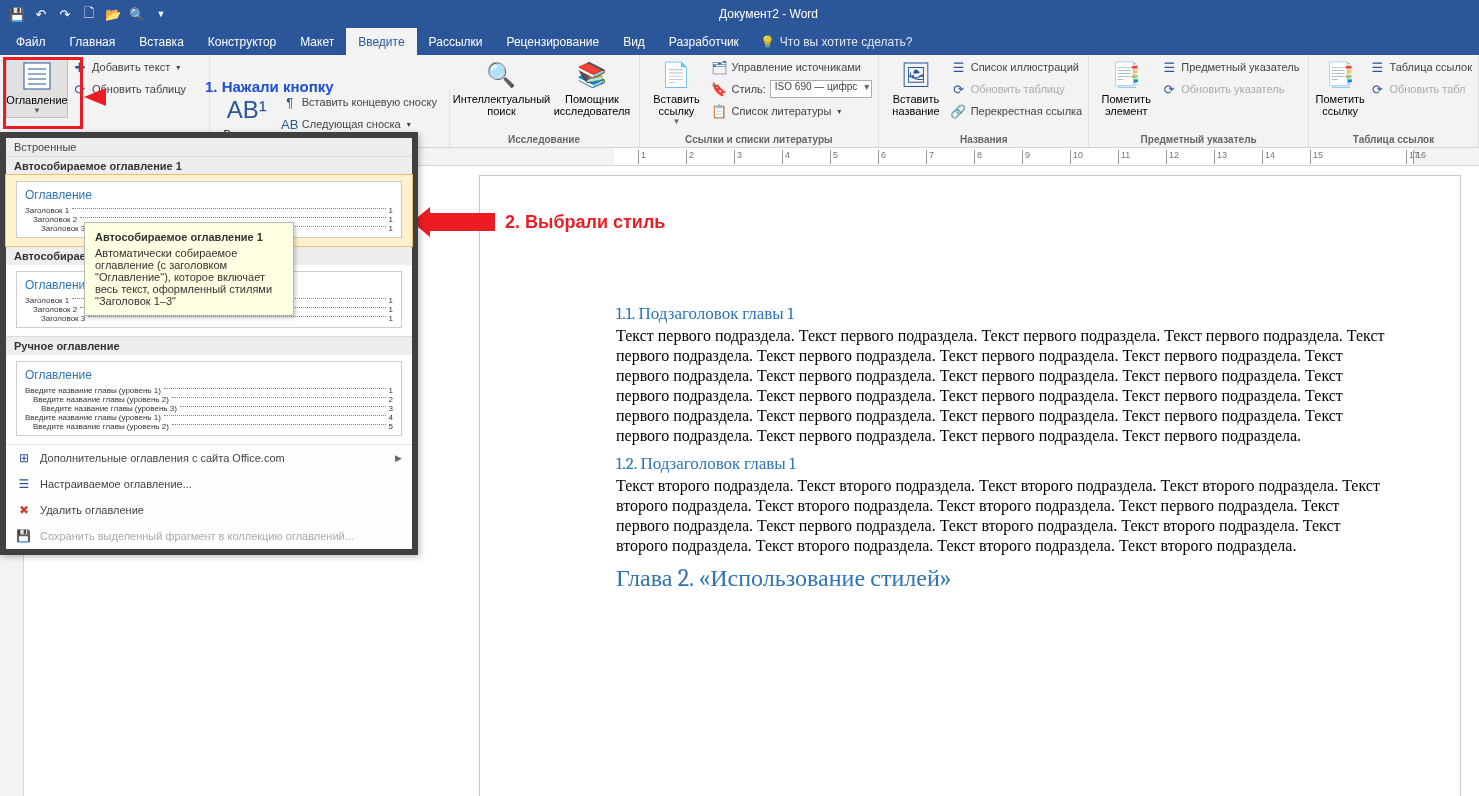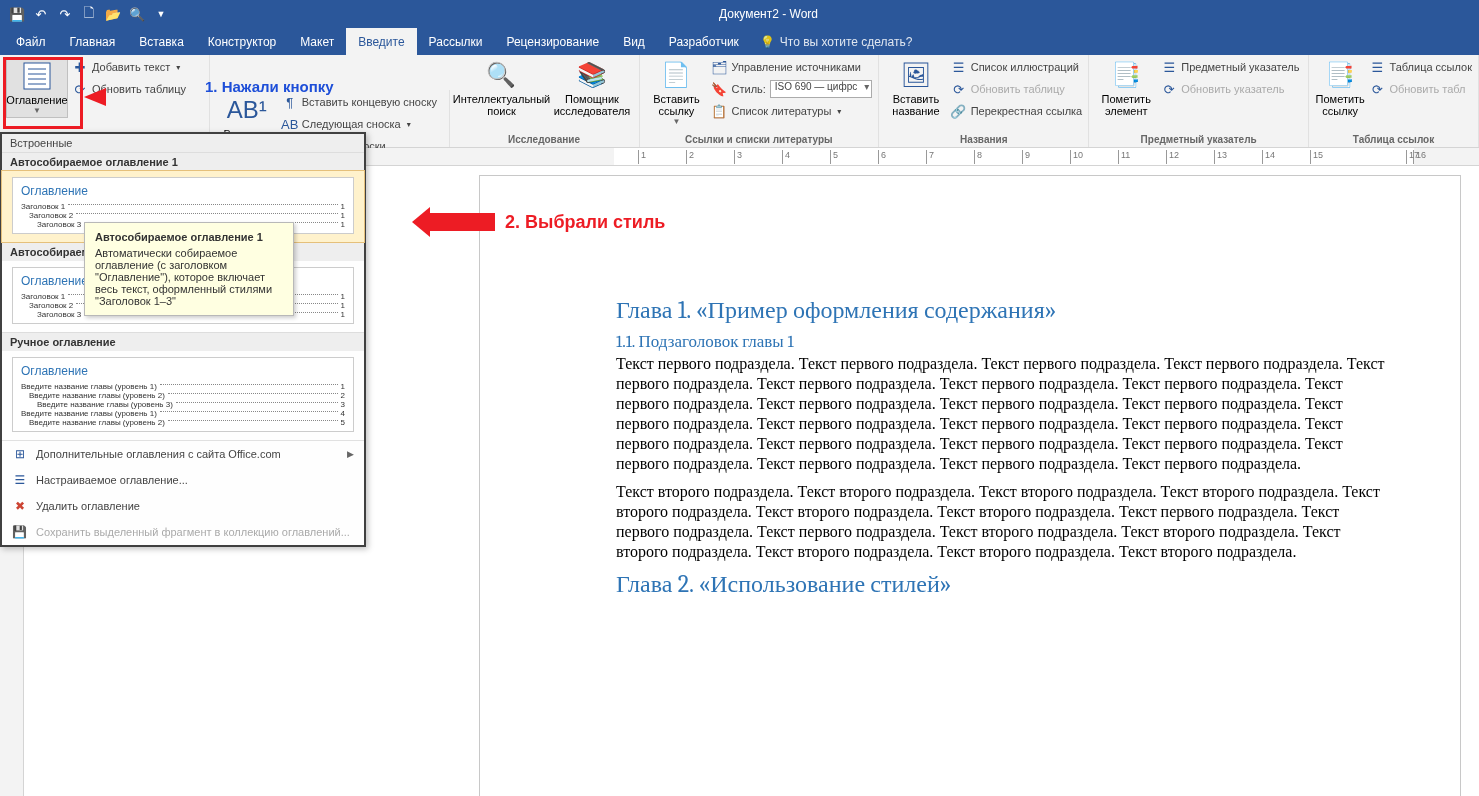--- a/index.html
+++ b/index.html
@@ -30,21 +30,21 @@
 .arrow2 { position: absolute; left: 430px; top: 213px; width: 65px; height: 18px; background: #ed1c24; }
 .arrow2::before{content:"";position:absolute;left:-18px;top:-6px;border-top:15px solid transparent;border-bottom:15px solid transparent;border-right:18px solid #ed1c24;}
 .annot2 { position: absolute; left: 505px; top: 212px; color: #ed1c24; font-weight: bold; font-size: 18px; }
 .ruler-h { position: absolute; top: 148px; left: 24px; right: 0; height: 18px; background: #f3f3f3; border-bottom: 1px solid #d4d4d4; overflow: hidden; font-size: 9px; color: #777; }
 .ruler-h .seg { position: absolute; top: 2px; height: 14px; border-left: 1px solid #999; padding-left: 2px; }
 .ruler-v { position: absolute; top: 166px; left: 0; width: 24px; bottom: 0; background: #f3f3f3; border-right: 1px solid #d4d4d4; }
 .page { position: absolute; left: 480px; top: 176px; width: 980px; height: 1200px; background: #fff; box-shadow: 0 0 0 1px #c8c8c8; padding: 120px 70px 40px 136px; }
 .doc-h1 { font-family: Cambria, serif; color: #2e74b5; font-size: 24px; font-weight: normal; margin-bottom: 4px; }
 .doc-h2 { font-family: Cambria, serif; color: #2e74b5; font-size: 17px; font-weight: normal; margin: 8px 0 2px 0; }
 .doc-p { font-family: "Times New Roman", serif; font-size: 16px; color: #000; line-height: 1.25; margin-bottom: 8px; }
-.gallery { position: absolute; left: 0; top: 132px; width: 366px; background: #fefefe; border: 2px solid #404040; box-shadow: 2px 2px 6px rgba(0,0,0,0.25); z-index: 50; }
+.gallery { position: absolute; left: 0; top: 132px; width: 418px; background: #fefefe; border: 6px solid #404040; box-shadow: 2px 2px 6px rgba(0,0,0,0.25); z-index: 50; }
 .gal-header { background: #eeeeee; padding: 3px 8px; font-size: 11px; color: #444; }
 .gal-section-title { background: #eeeeee; padding: 3px 8px; font-size: 11px; font-weight: bold; color: #333; border-top:1px solid #ddd;}
 .gal-item { padding: 6px 10px 8px 10px; }
 .gal-item.hover { background: #fff2cc; outline: 1px solid #e5c07b; }
 .gal-preview { background: #fff; border: 1px solid #ccc; padding: 6px 8px 4px 8px; font-size: 9px; position: relative; }
 .gal-preview .pv-title { color: #2e74b5; font-size: 12px; margin-bottom: 4px; }
 .gal-preview .pv-row { display: flex; font-size: 8px; color: #333; align-items: center; }
 .gal-preview .pv-row .dots { flex: 1; border-bottom: 1px dotted #888; margin: 0 3px; position: relative; top: -2px; }
 .gal-preview .pv-row.l1 { padding-left: 0; }
 .gal-preview .pv-row.l2 { padding-left: 8px; }
@@ -271,23 +271,23 @@
     <div class="seg" style="left: 1142px;">12</div>
     <div class="seg" style="left: 1190px;">13</div>
     <div class="seg" style="left: 1238px;">14</div>
     <div class="seg" style="left: 1286px;">15</div>
     <div class="seg" style="left: 1389px; text-align: right;">16</div>
     <div class="seg" style="left: 1382px;">17</div>
   </div>
 <div class="ruler-v"></div>
 
 <div class="page">
-  <div class="doc-h1">Глава 1. «Пример оформления содержания»</div>
   <div class="doc-h2">1.1. Подзаголовок главы 1</div>
   <p class="doc-p">Текст первого подраздела. Текст первого подраздела. Текст первого подраздела. Текст первого подраздела. Текст первого подраздела. Текст первого подраздела. Текст первого подраздела. Текст первого подраздела. Текст первого подраздела. Текст первого подраздела. Текст первого подраздела. Текст первого подраздела. Текст первого подраздела. Текст первого подраздела. Текст первого подраздела. Текст первого подраздела. Текст первого подраздела. Текст первого подраздела. Текст первого подраздела. Текст первого подраздела. Текст первого подраздела. Текст первого подраздела. Текст первого подраздела. Текст первого подраздела.</p>
+  <div class="doc-h2">1.2. Подзаголовок главы 1</div>
   <p class="doc-p">Текст второго подраздела. Текст второго подраздела. Текст второго подраздела. Текст второго подраздела. Текст второго подраздела. Текст второго подраздела. Текст второго подраздела. Текст первого подраздела. Текст первого подраздела. Текст первого подраздела. Текст второго подраздела. Текст второго подраздела. Текст второго подраздела. Текст второго подраздела. Текст второго подраздела. Текст второго подраздела.</p>
   <div class="doc-h1">Глава 2. «Использование стилей»</div>
 </div>
 
 <div class="gallery">
   <div class="gal-header">Встроенные</div>
 
   <div class="gal-section-title">Автособираемое оглавление 1</div>
   <div class="gal-item hover">
     <div class="gal-preview">

